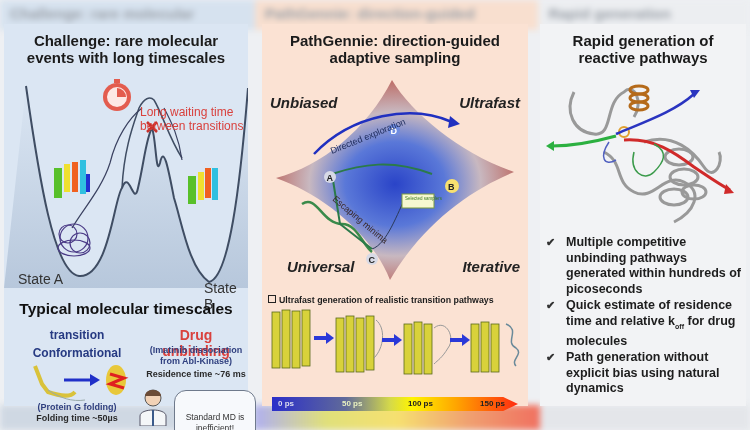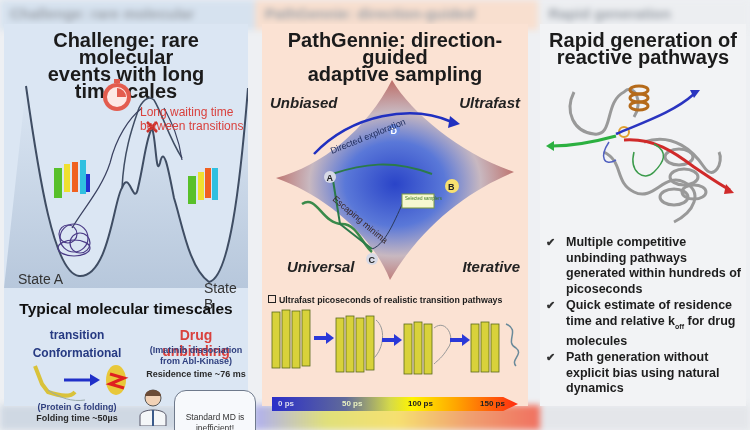--- a/index.html
+++ b/index.html
@@ -6,21 +6,21 @@
   body { width:750px; height:430px; overflow:hidden; position:relative; background:#eef0f3; font-family:"Liberation Sans", sans-serif; }
   .bg-strip { position:absolute; left:0; right:0; height:25px; filter:blur(3px); }
   .bg-top { top:0; display:flex; }
   .bg-top > div { height:25px; }
   .bg-bottom { bottom:0; display:flex; top:auto; }
   .blurtext { color:#9aa0a8; font-weight:bold; font-size:15px; padding:5px 0 0 10px; white-space:nowrap; overflow:hidden; }
   .panel { position:absolute; top:24px; bottom:24px; box-sizing:border-box; }
   .p1 { left:4px; width:244px; background:#dbe6f3; }
   .p2 { left:262px; width:266px; background:#fbe2d3; }
   .p3 { left:540px; width:206px; background:#f2f3f5; }
-  .ptitle { text-align:center; font-weight:bold; color:#1b1b1b; font-size:20px; line-height:17px; margin-top:8px; }
+  .ptitle { text-align:center; font-weight:bold; color:#1b1b1b; font-size:15px; line-height:17px; margin-top:8px; }
   .abs { position:absolute; }
   .label { font-weight:bold; color:#222;font-style:italic; }
   .red { color:#d9413d; }
   .blue { color:#263a82; }
   .small { font-size:9px; font-weight:bold; color:#2a2a2a; text-align:center; line-height:11px; }
   .bullet { display:flex; font-weight:bold; font-size:12.5px; line-height:15.5px; color:#1d1d1d; margin-bottom:1px; }
   .bullet .chk { width:20px; flex:none; font-size:11px; color:#333; padding-left:2px; }
   .bubble { border:1.5px solid #6f7a8c; border-radius:12px; background:#f7f9fc; font-size:8.5px; text-align:center; color:#333; padding:21px 4px; line-height:11px; }
   .timebar { position:absolute; left:10px; width:246px; height:14px; background:linear-gradient(90deg,#2b2ec9 0%,#606a9a 30%,#d5d94a 48%,#fff400 57%,#ffa400 75%,#ff2a10 100%); clip-path:polygon(0 0,94% 0,100% 50%,94% 100%,0 100%); }
   .tlabel { position:absolute; top:2px; font-size:8px; font-weight:bold; }
@@ -179,21 +179,21 @@
     <text x="70" y="80" font-size="9" fill="#1c2a5a" transform="rotate(-22 70 80)">Directed exploration</text>
     <text x="70" y="126" font-size="9" fill="#3a2a2a" transform="rotate(40 70 126)">Escaping minima</text>
   </svg>
 
   <div class="abs label" style="left:8px;top:70px;font-size:15px;">Unbiased</div>
   <div class="abs label" style="right:8px;top:70px;font-size:15px;">Ultrafast</div>
   <div class="abs label" style="left:25px;top:234px;font-size:15px;">Universal</div>
   <div class="abs label" style="right:8px;top:234px;font-size:15px;">Iterative</div>
 
   <div class="abs" style="left:6px;top:271px;font-size:8.8px;font-weight:bold;color:#1d1d1d;white-space:nowrap;">
-    <span style="display:inline-block;width:6px;height:6px;border:1px solid #222;margin-right:3px;"></span><span>Ultrafast picoseconds of realistic transition pathways</span>
+    <span style="display:inline-block;width:6px;height:6px;border:1px solid #222;margin-right:3px;"></span><span>Ultrafast generation of realistic transition pathways</span>
   </div>
 
   <svg class="abs" style="left:4px;top:284px" width="262" height="70">
     <g fill="#d8d23a" stroke="#5a6a1a" stroke-width="0.8">
       <rect x="6" y="4" width="8" height="56"></rect>
         <rect x="16" y="2" width="8" height="58"></rect>
         <rect x="26" y="3" width="8" height="57"></rect>
         <rect x="36" y="2" width="8" height="56"></rect>
       <rect x="70" y="10" width="8" height="54"></rect>
         <rect x="80" y="8" width="8" height="56"></rect>

